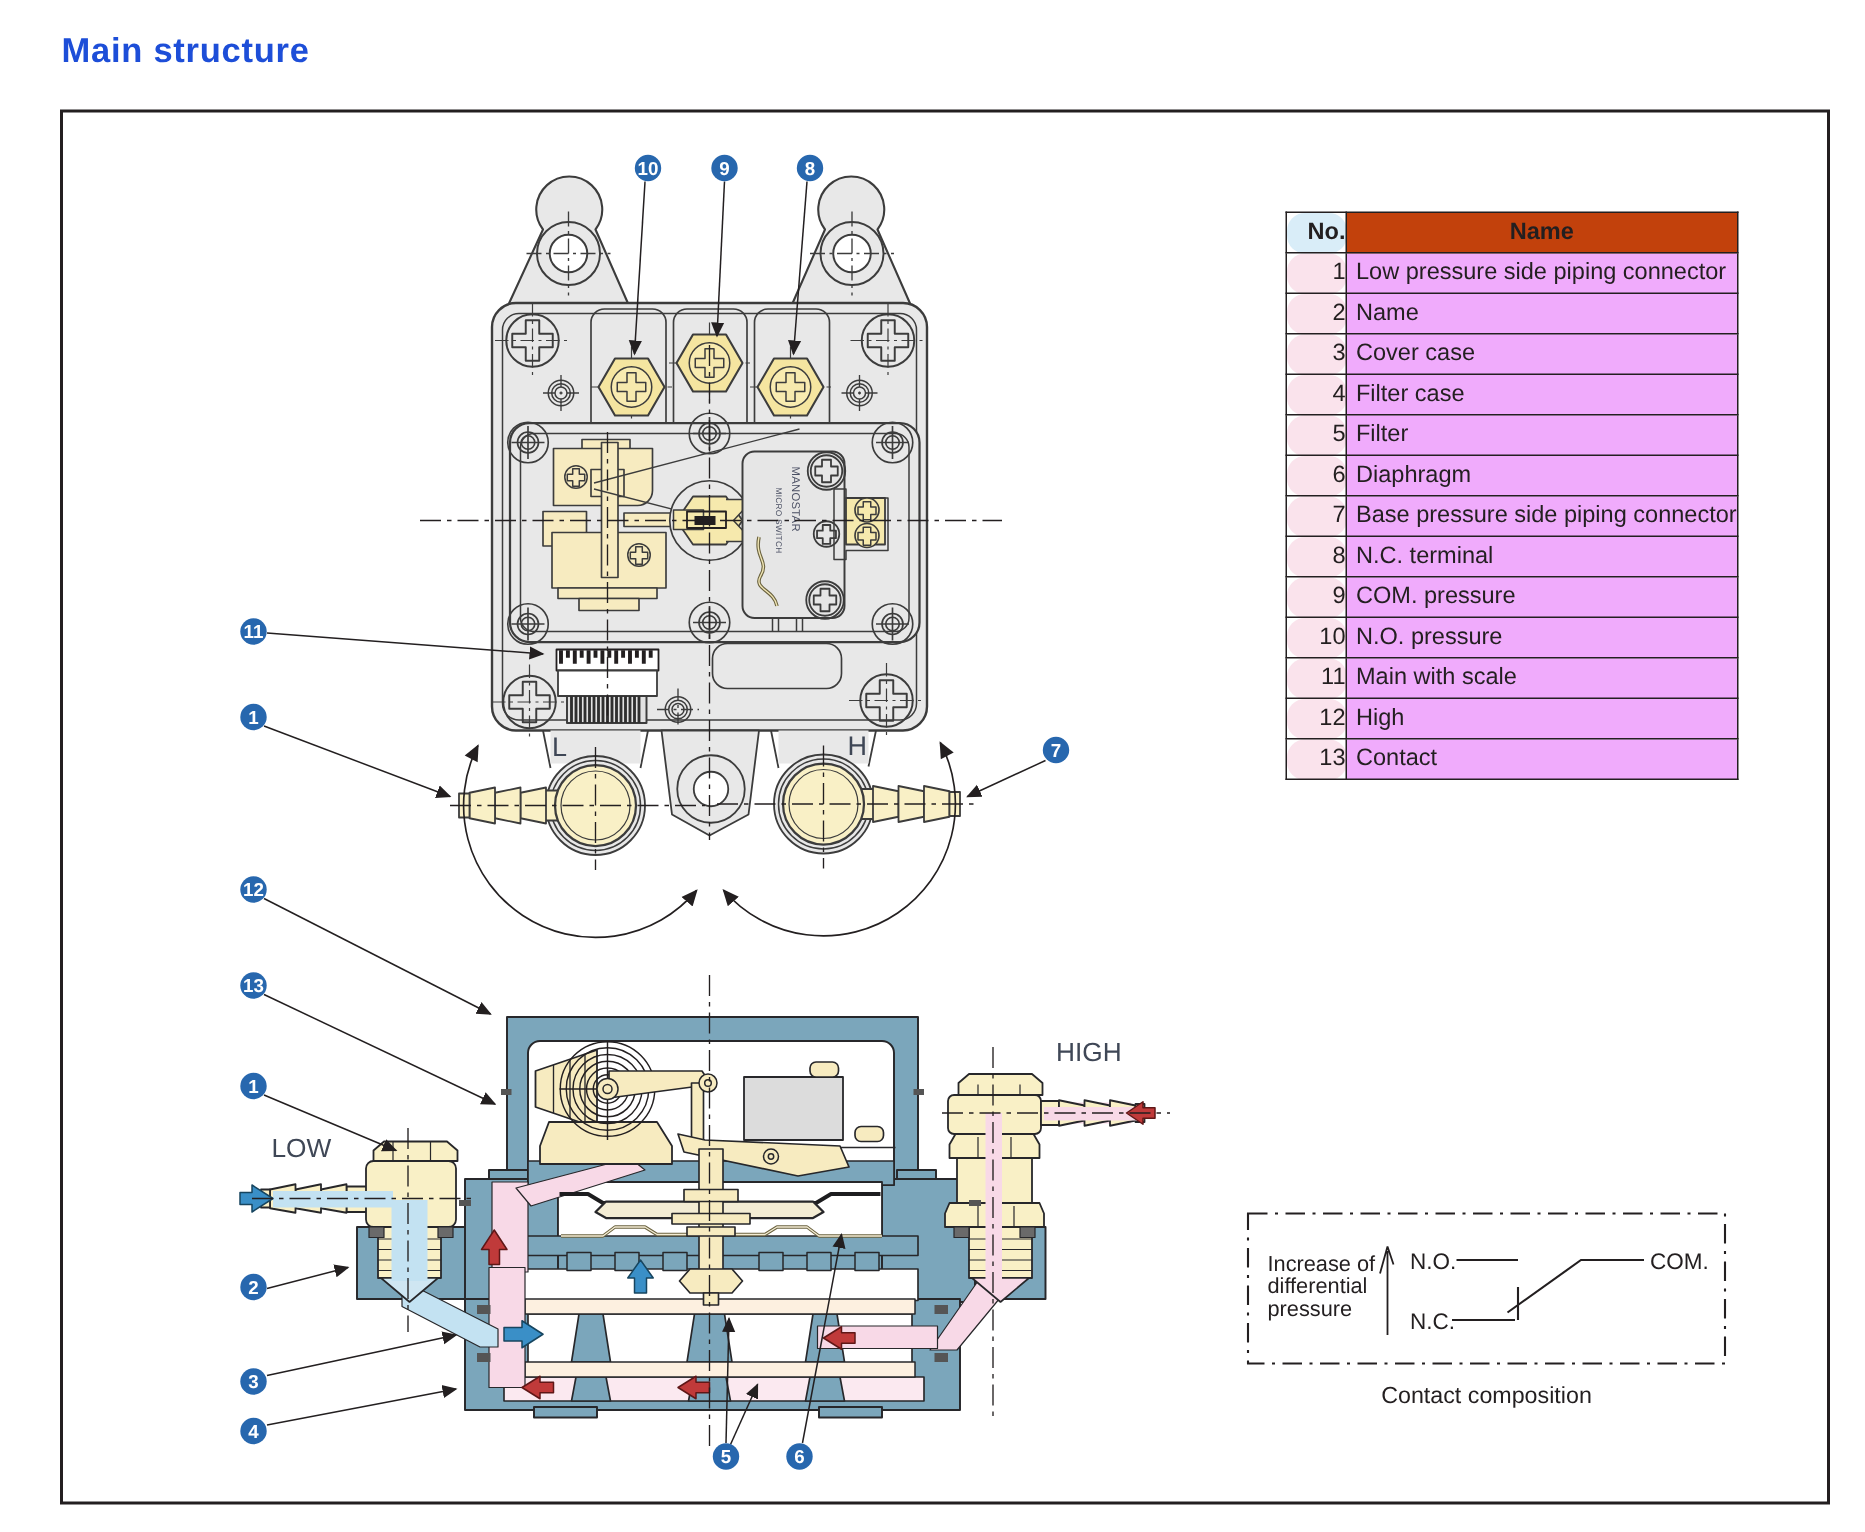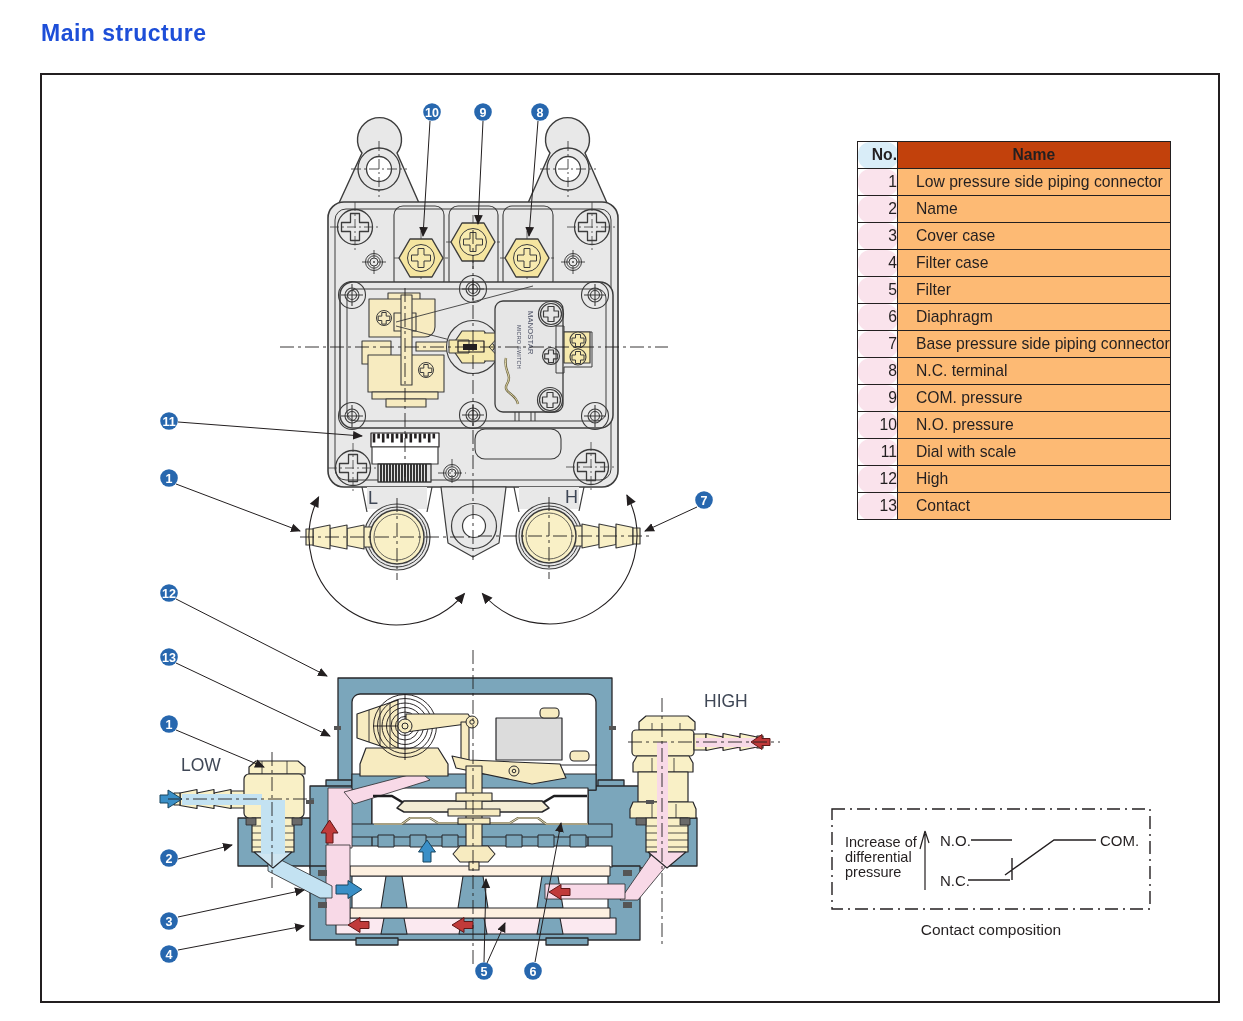--- a/index.html
+++ b/index.html
@@ -3,21 +3,21 @@
 <meta charset="utf-8">
 <style>
 html,body{margin:0;padding:0;background:#fff;width:1243px;height:1021px;overflow:hidden;}
 body{font-family:"Liberation Sans",sans-serif;position:relative;}
 #title{position:absolute;left:41px;top:20px;font-size:23px;font-weight:bold;color:#1d4ed8;letter-spacing:0.5px;}
 #frame{position:absolute;left:40px;top:73px;width:1180px;height:930px;border:2px solid #231f20;box-sizing:border-box;}
 #parts{position:absolute;left:857px;top:141px;border-collapse:collapse;font-size:15.7px;color:#231f20;}
 #parts td,#parts th{border:1.6px solid #231f20;height:26px;padding:0;line-height:26px;white-space:nowrap;}
 #parts th{font-weight:bold;}
 #parts .no{width:39px;text-align:right;background:#fae3ec;border-radius:12px;}
-#parts .nm{width:241px;text-align:left;padding-left:18px;background:#fdba74;}
+#parts .nm{width:241px;text-align:left;padding-left:6px;background:#f0abfc;}
 #parts thead th.no{background:#d9edf8;}
 #parts thead th.nm{background:#c2410c;text-align:center;padding-left:0;}
 svg{position:absolute;left:0;top:0;}
 </style>
 </head>
 <body>
 <div id="title">Main structure</div>
 <div id="frame"></div>
 <table id="parts">
 <thead>
@@ -62,21 +62,21 @@
 <tr>
         <td class="no">9</td>
         <td class="nm">COM. pressure</td>
       </tr>
 <tr>
         <td class="no">10</td>
         <td class="nm">N.O. pressure</td>
       </tr>
 <tr>
         <td class="no">11</td>
-        <td class="nm">Dial with scale</td>
+        <td class="nm">Main with scale</td>
       </tr>
 <tr>
         <td class="no">12</td>
         <td class="nm">High</td>
       </tr>
 <tr>
         <td class="no">13</td>
         <td class="nm">Contact</td>
       </tr>
 </tbody>

